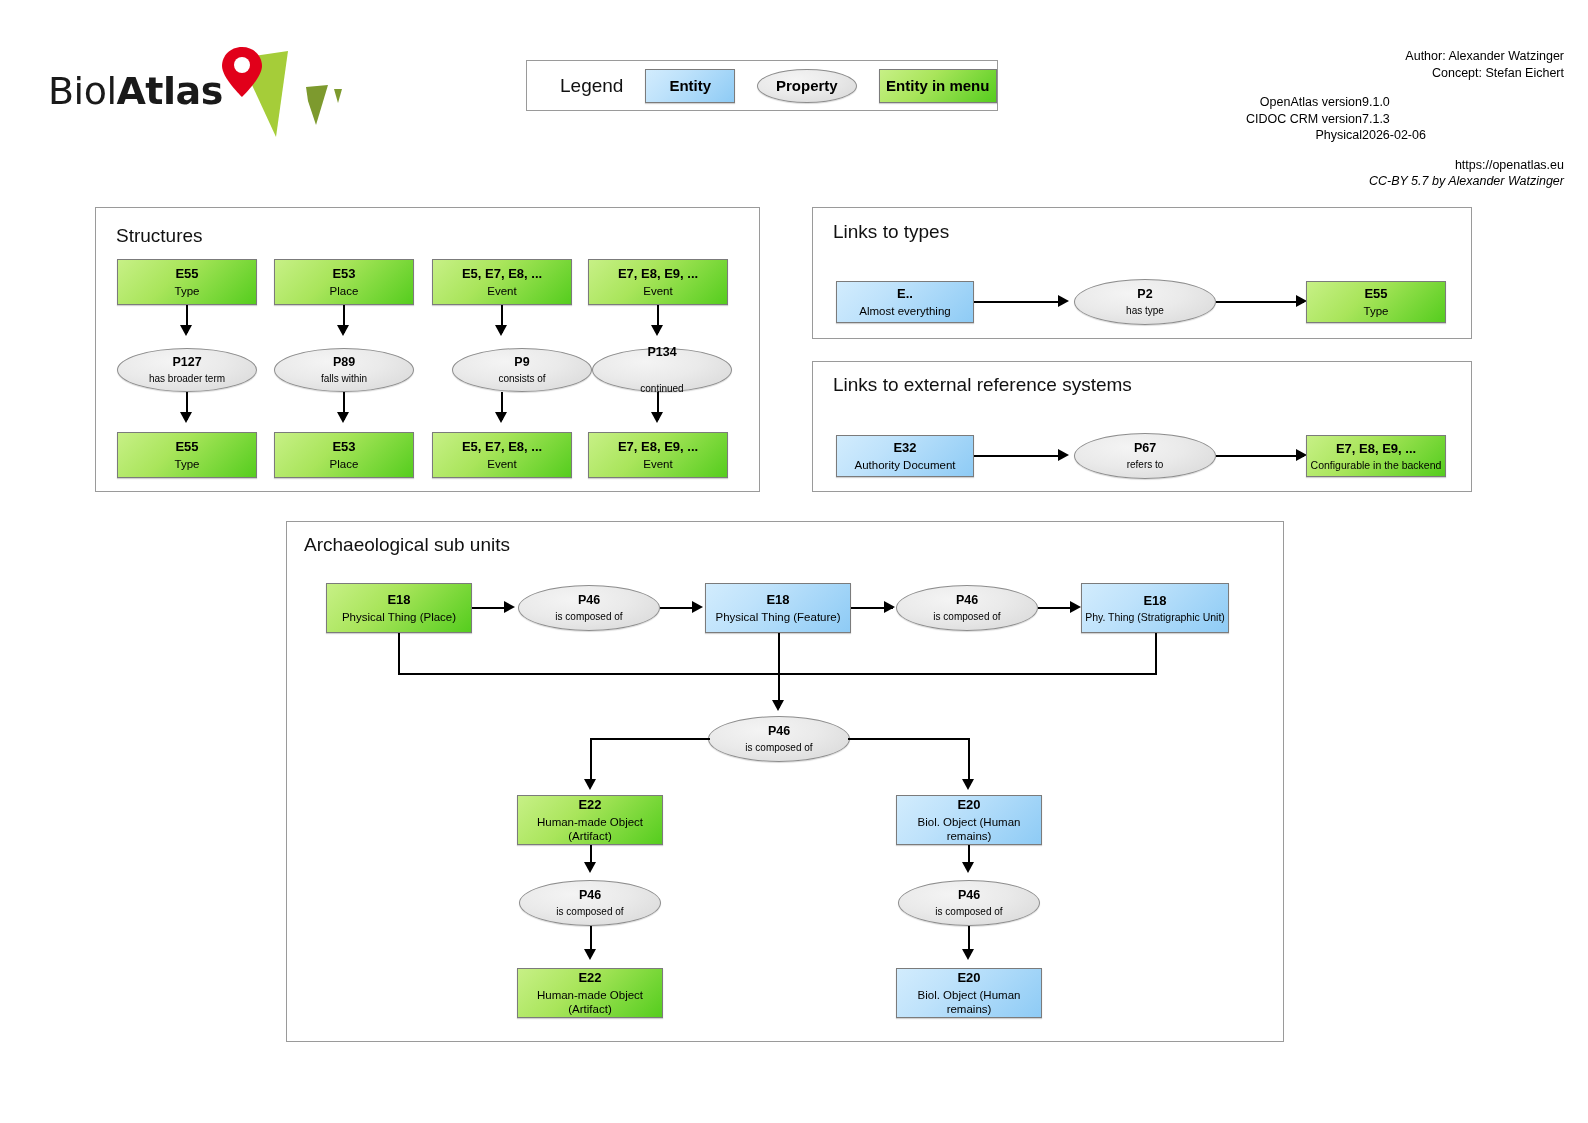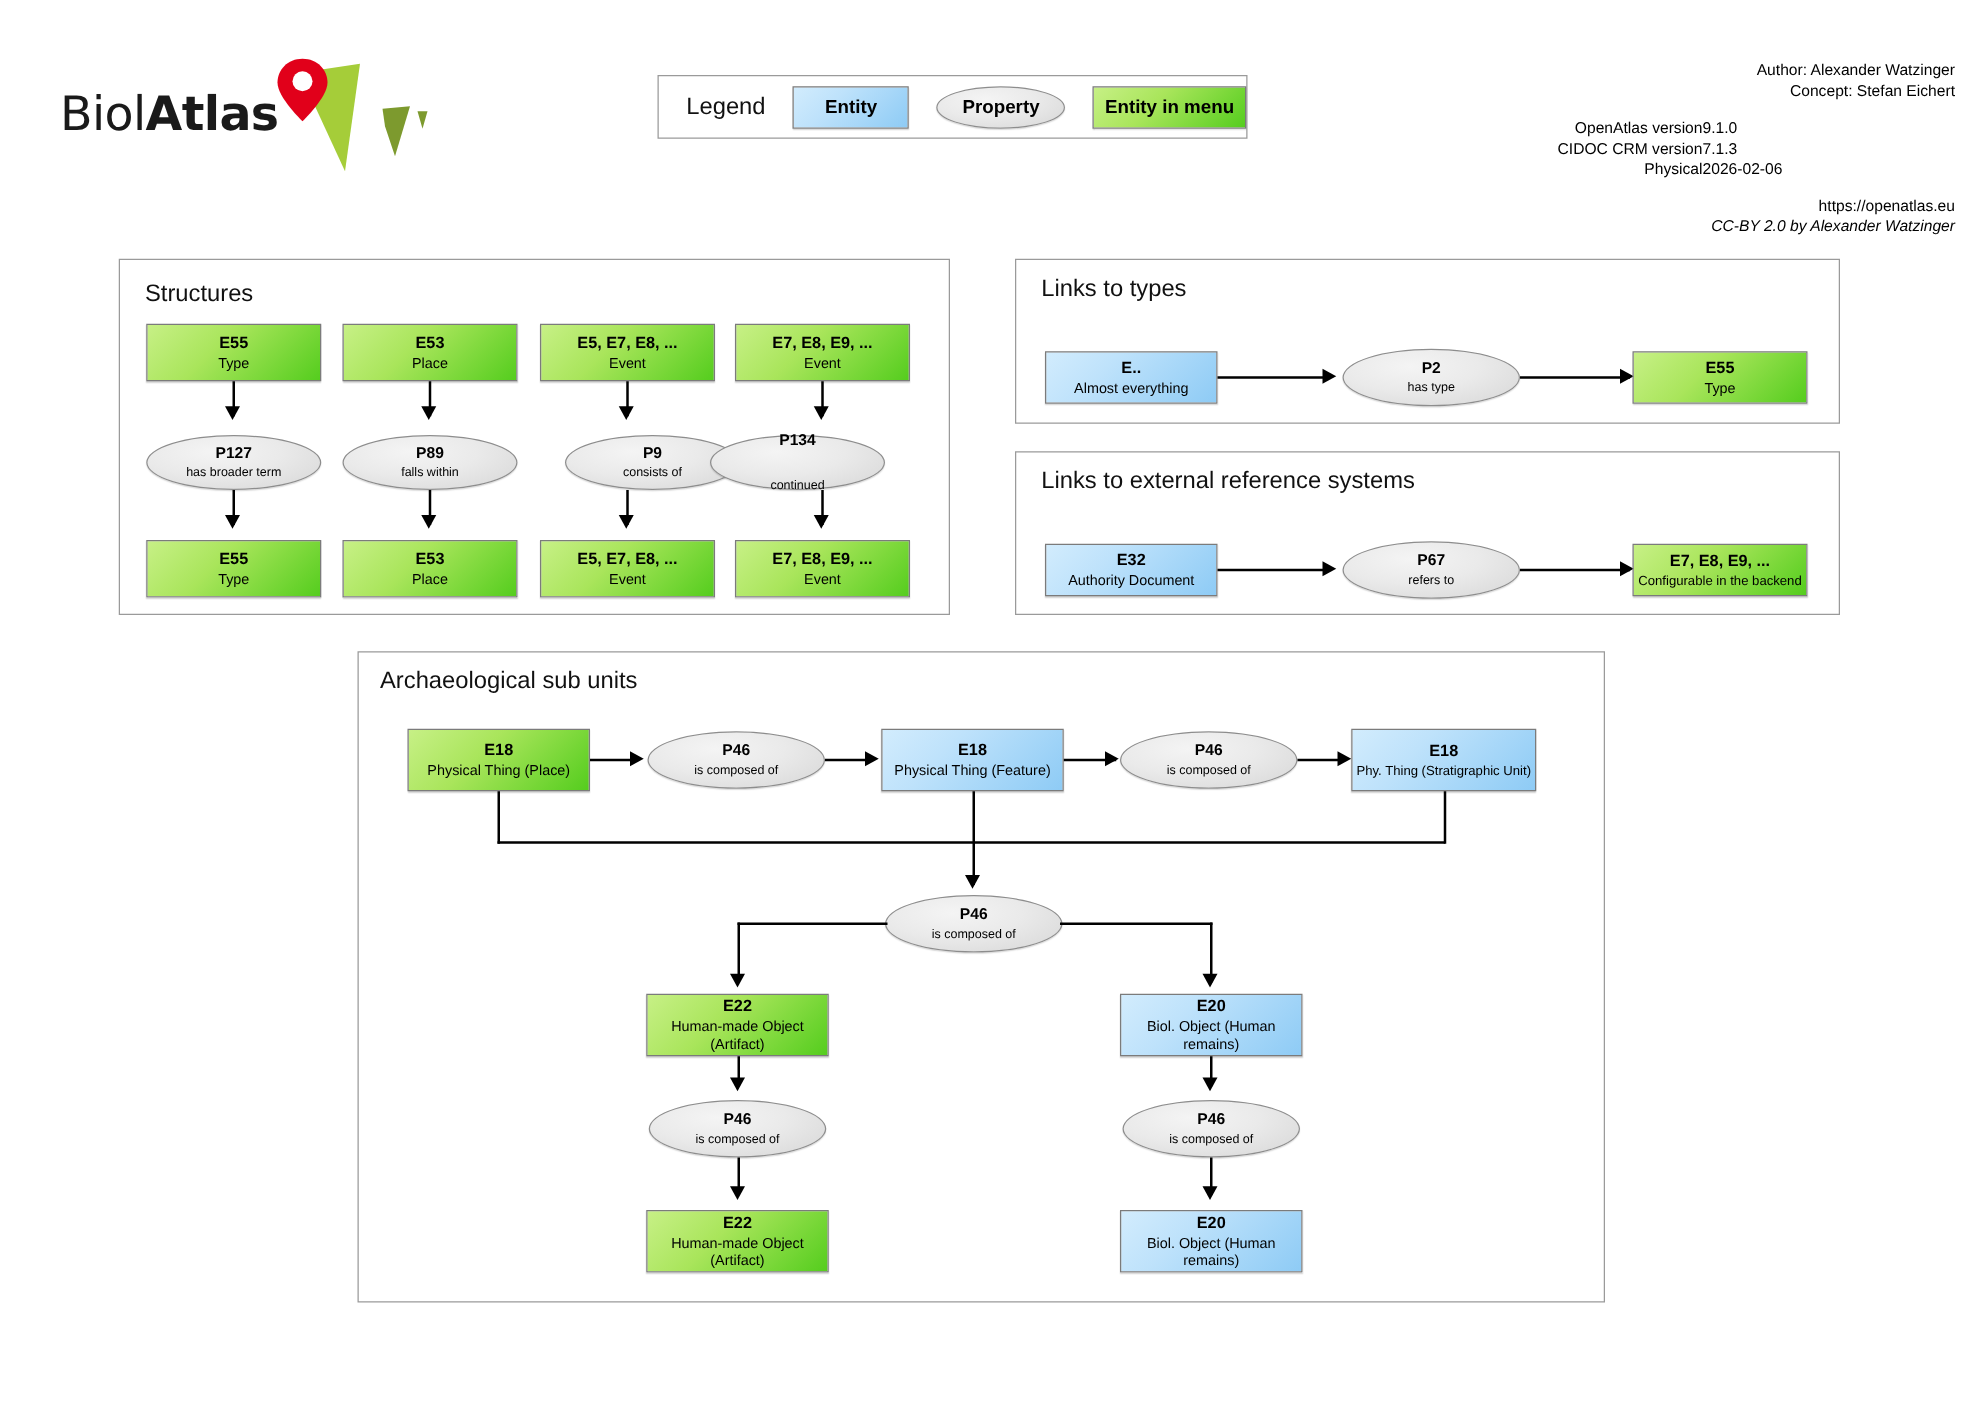--- a/index.html
+++ b/index.html
@@ -20,21 +20,21 @@
     font-size:38px;letter-spacing:-0.5px;color:#1a1a1a;
     font-family:"DejaVu Sans", sans-serif;
   }
   #logo .wordmark b{font-weight:bold;}
   #logo svg{position:absolute;left:162px;top:-10px;}
 
   
   #legend-box{
     left:526px;top:60px;width:472px;height:51px;
     border:1px solid #9a9a9a;background:#fff;
-    display:flex;align-items:center;gap:22px;padding-left:22px;
+    display:flex;align-items:center;gap:22px;padding-left:33px;
     box-sizing:border-box;
   }
   #legend-box .legend-label{font-size:19px;color:#111;}
 
   
   #meta{left:1244px;top:48px;width:320px;font-size:12.5px;line-height:16.5px;color:#000;}
   #meta .row{display:flex;}
   #meta .k{width:118px;}
   #meta .gap{height:13px;}
   #meta .ital{font-style:italic;}
@@ -119,21 +119,21 @@
   <div class="row">
     <span class="k">CIDOC CRM version</span>
     <span>7.1.3</span>
   </div>
   <div class="row">
     <span class="k">Physical</span>
     <span>2026-02-06</span>
   </div>
   <div class="gap"></div>
   <div>https://openatlas.eu</div>
-  <div class="ital">CC-BY 2.0 by Alexander Watzinger</div>
+  <div class="ital">CC-BY 5.7 by Alexander Watzinger</div>
 </div>
 
 <div class="abs panel" style="left:95px;top:207px;width:665px;height:285px;"></div>
 <div class="panel-title" style="left:116px;top:225px;">Structures</div>
 
 <div class="node menu" style="left:117px;top:259px;width:140px;height:46px;">
   <span class="t1">E55</span>
   <span class="t2">Type</span>
 </div>
 <div class="ln lnv" style="left:186px;top:305px;height:28px;"></div>
@@ -182,21 +182,21 @@
   <span class="t1">E5, E7, E8, ...</span>
   <span class="t2">Event</span>
 </div>
 
 <div class="node menu" style="left:588px;top:259px;width:140px;height:46px;">
   <span class="t1">E7, E8, E9, ...</span>
   <span class="t2">Event</span>
 </div>
 <div class="ln lnv" style="left:657px;top:305px;height:28px;"></div>
 <div class="arrow-d" style="left:651px;top:325px;"></div>
-<div class="node prop" style="left:568px;top:348px;width:140px;height:44px;gap:20px;">
+<div class="node prop" style="left:592px;top:348px;width:140px;height:44px;gap:20px;">
   <span class="t1">P134</span>
   <span class="t2">continued</span>
 </div>
 <div class="ln lnv" style="left:657px;top:392px;height:28px;"></div>
 <div class="arrow-d" style="left:651px;top:412px;"></div>
 <div class="node menu" style="left:588px;top:432px;width:140px;height:46px;">
   <span class="t1">E7, E8, E9, ...</span>
   <span class="t2">Event</span>
 </div>
 

